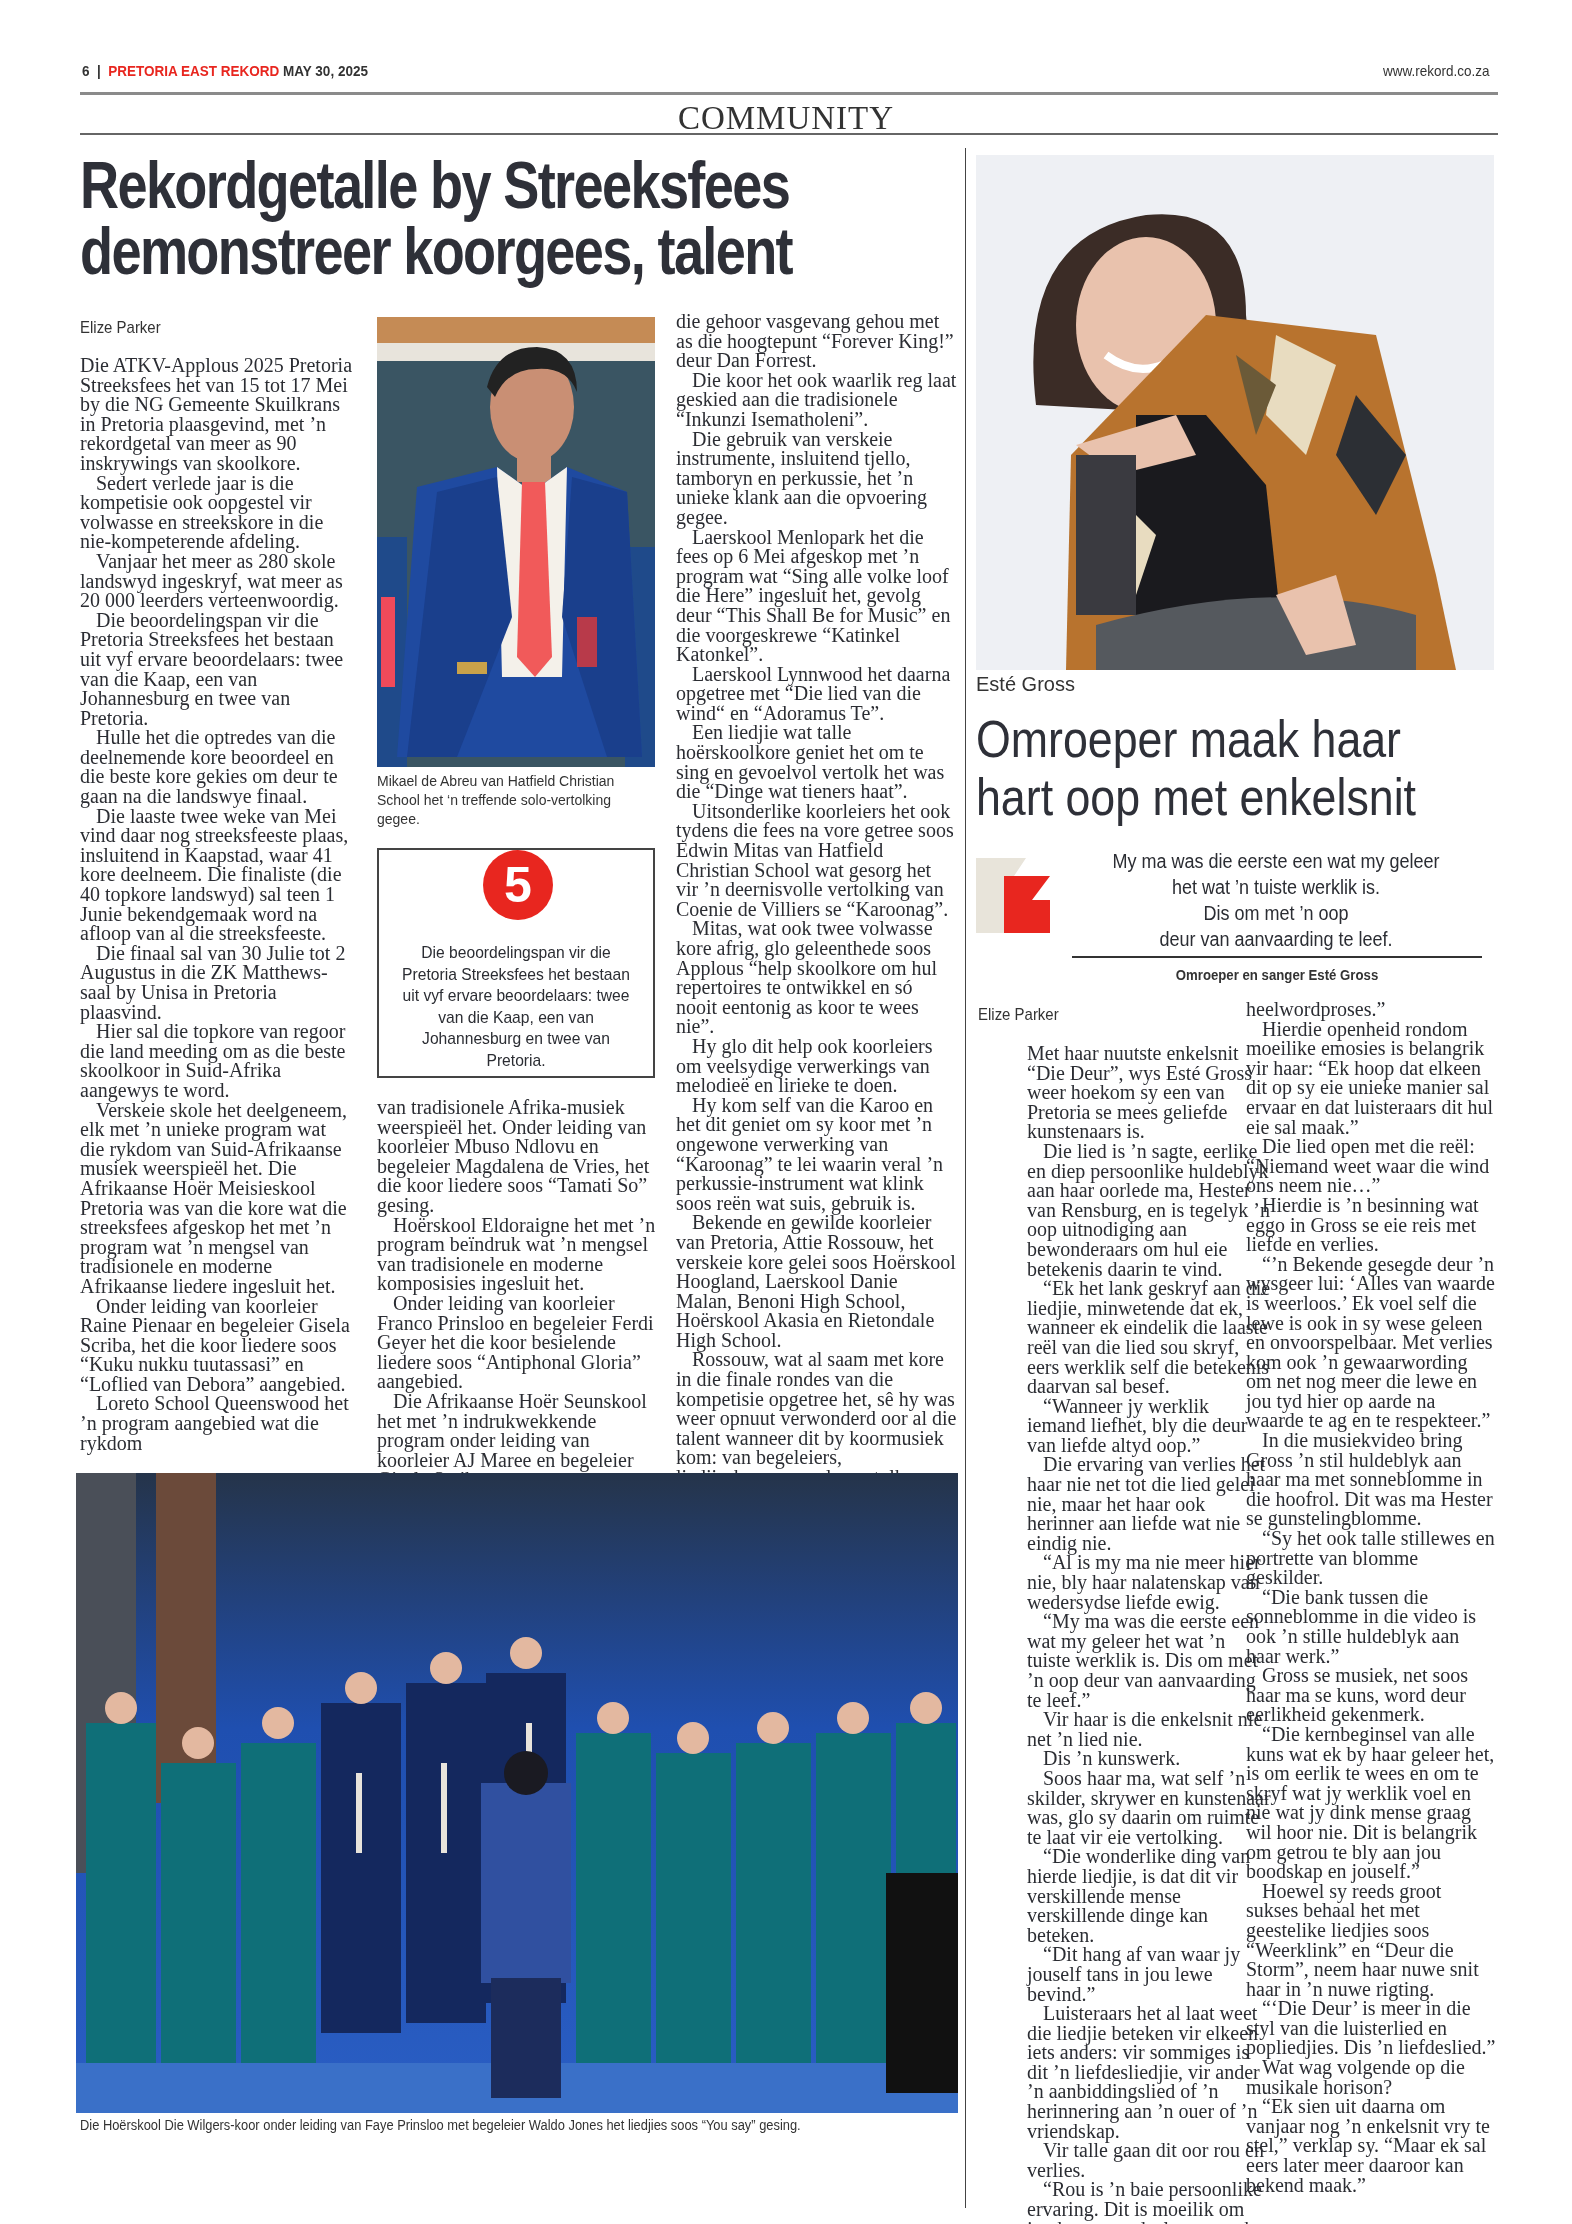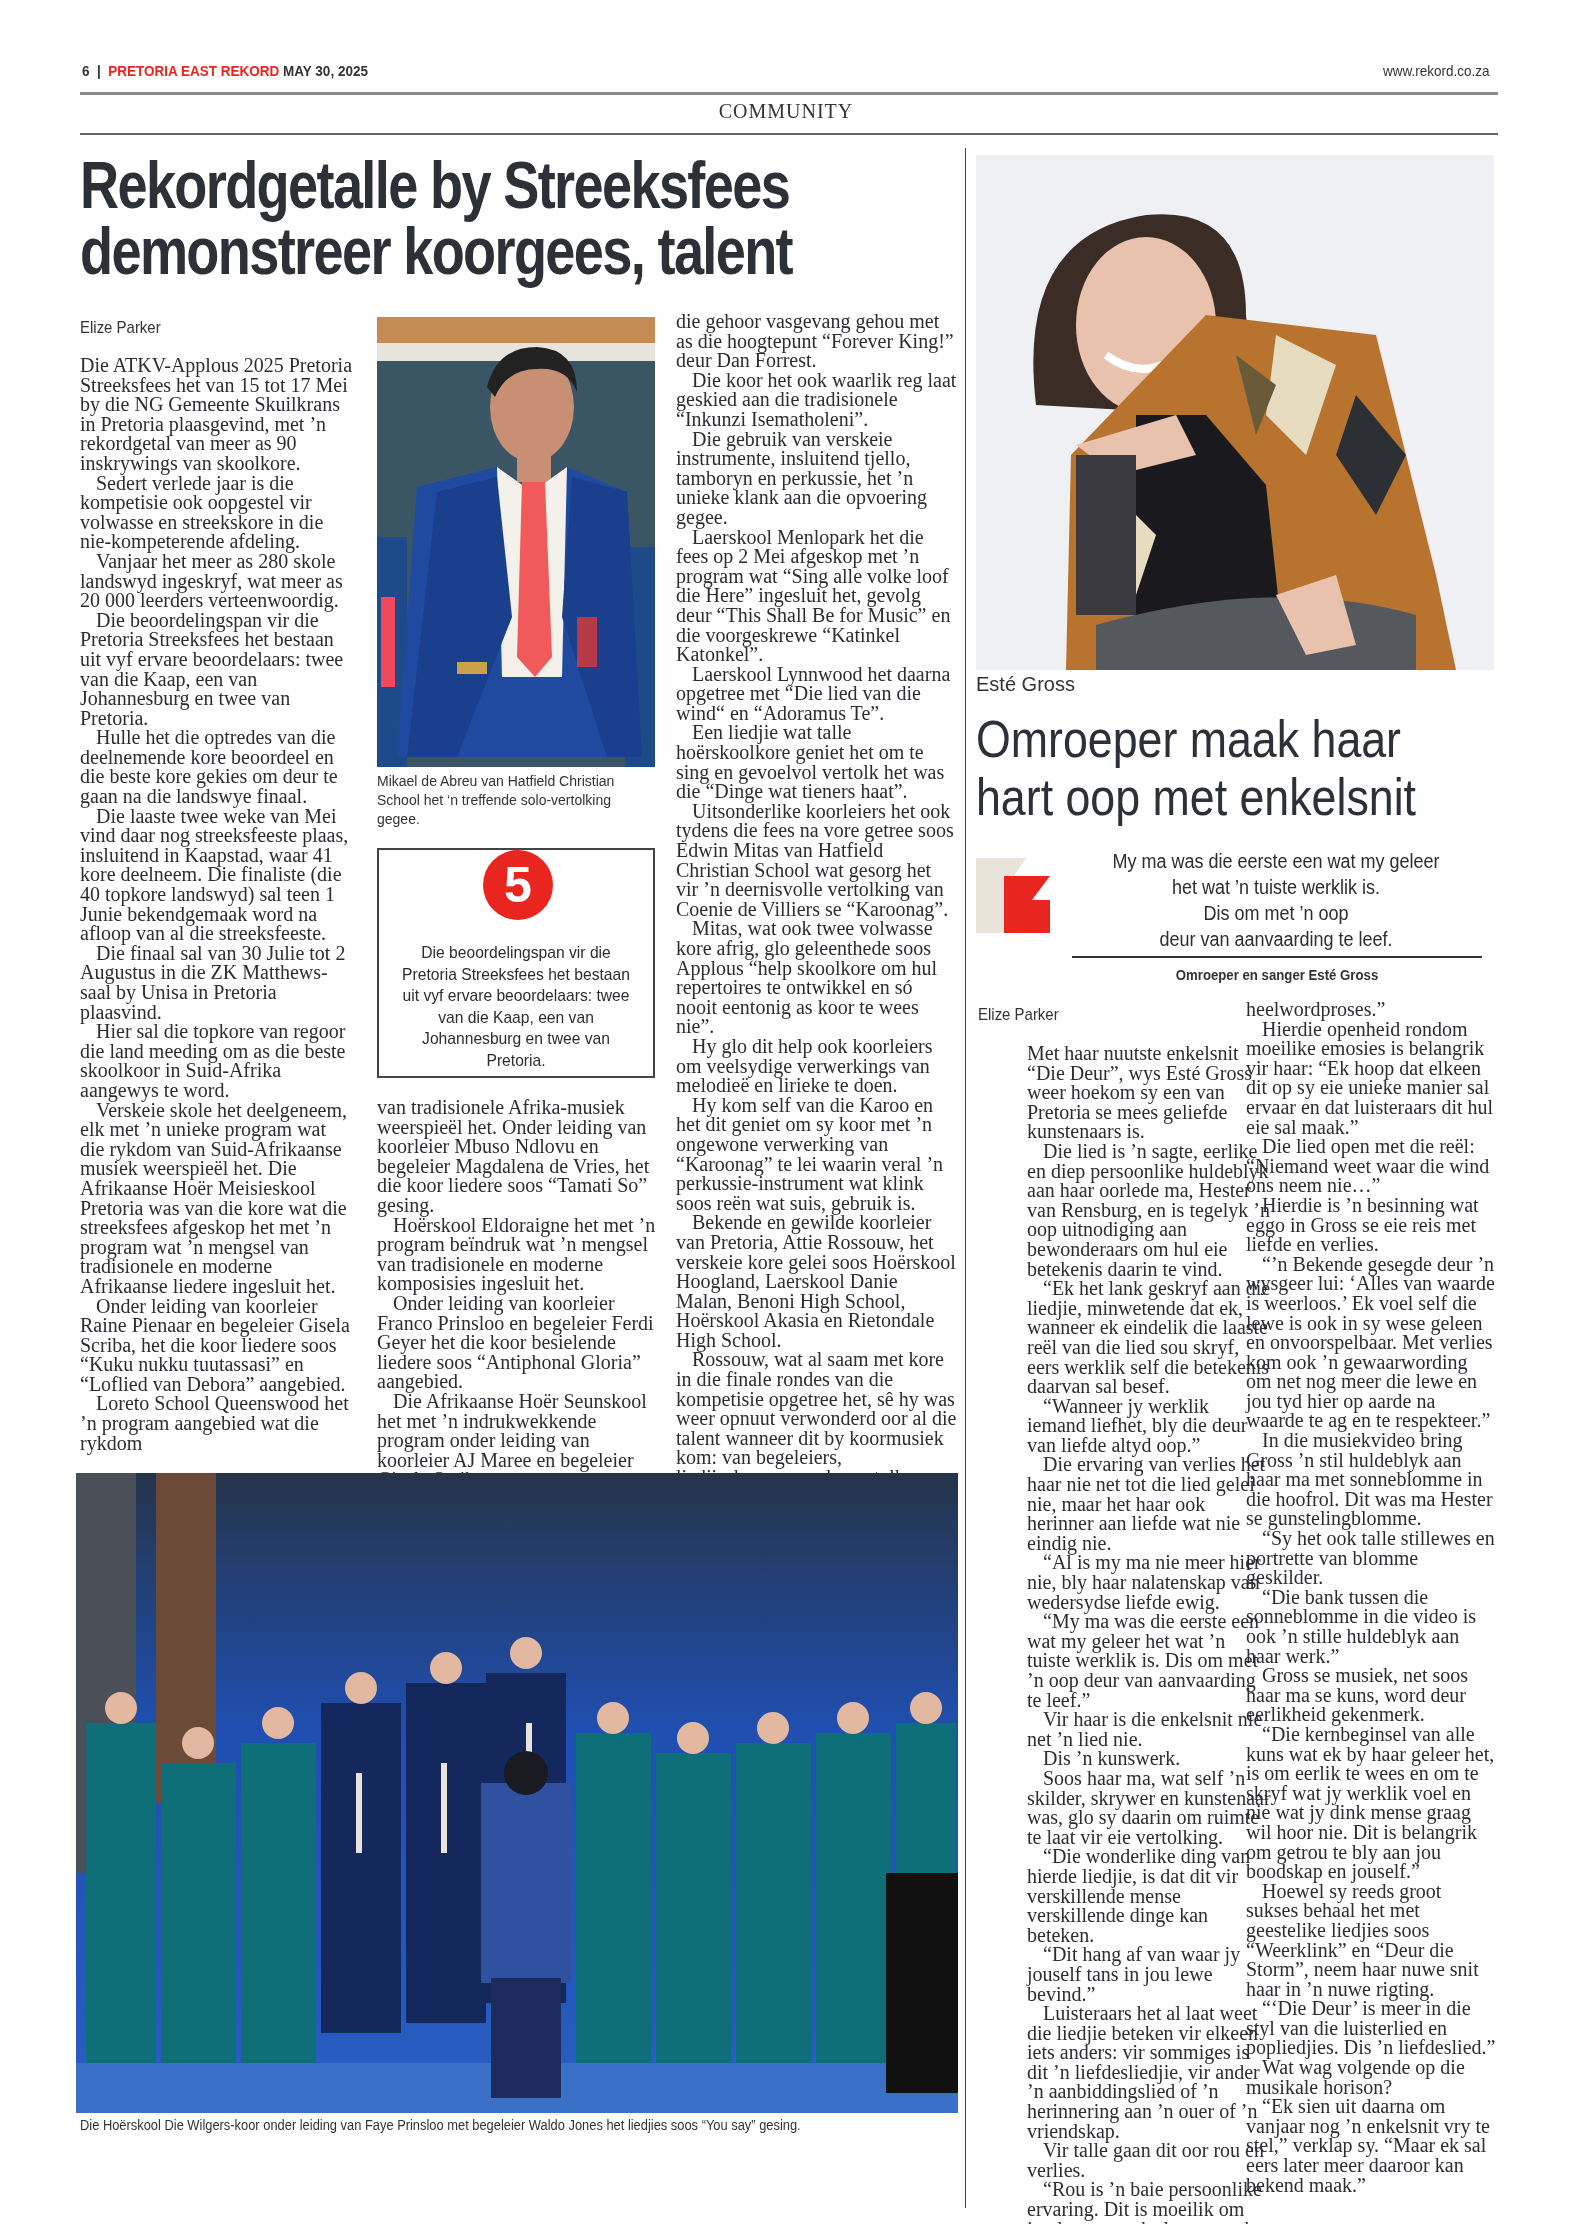--- a/index.html
+++ b/index.html
@@ -6,21 +6,21 @@
   html, body { width: 1572px; height: 2224px; background: #ffffff; overflow: hidden; }
   body { position: relative; font-family: "Liberation Serif", serif; color: #2b2d33; }
 
   .folio { position: absolute; left: 82px; top: 62px; width: 1414px; height: 22px;
            font-family: "Liberation Sans", sans-serif; font-size: 15px; font-weight: bold;
            transform: scaleX(0.9); transform-origin: left top; color: #333; }
   .folio .red { color: #e8261f; }
   .folio .url { position: absolute; right: -150px; top: 0; font-weight: normal; color: #333; }
   .rule-top { position: absolute; left: 80px; top: 92px; width: 1418px; height: 3px; background: #8a8a8a; }
   .section { position: absolute; left: 0; top: 100px; width: 1572px; text-align: center;
-             font-family: "Liberation Serif", serif; font-size: 20px; letter-spacing: 1px; color: #333; }
+             font-family: "Liberation Serif", serif; font-size: 33px; letter-spacing: 1px; color: #333; }
   .rule-sec { position: absolute; left: 80px; top: 133px; width: 1418px; height: 2px; background: #666; }
   .vrule { position: absolute; left: 965px; top: 148px; width: 1px; height: 2060px; background: #444; }
 
   .headline { position: absolute; left: 80px; top: 152px; width: 860px;
               font-family: "Liberation Sans", sans-serif; font-weight: bold; font-size: 66px;
               line-height: 66px; letter-spacing: -2px; color: #2e3038;
               transform: scaleX(0.82); transform-origin: left top; width: 1050px; }
   .byline { position: absolute; font-family: "Liberation Sans", sans-serif; font-size: 17px; color: #333;
             transform: scaleX(0.88); transform-origin: left top; }
 
@@ -118,21 +118,21 @@
   <p class="first">van tradisionele Afrika-musiek weerspieël het. Onder leiding van koorleier Mbuso Ndlovu en begeleier Magdalena de Vries, het die koor liedere soos “Tamati So” gesing.</p>
   <p>Hoërskool Eldoraigne het met ’n program beïndruk wat ’n mengsel van tradisionele en moderne komposisies ingesluit het.</p>
   <p>Onder leiding van koorleier Franco Prinsloo en begeleier Ferdi Geyer het die koor besielende liedere soos “Antiphonal Gloria” aangebied.</p>
   <p>Die Afrikaanse Hoër Seunskool het met ’n indrukwekkende program onder leiding van koorleier AJ Maree en begeleier Gisela Scriba,</p>
 </div>
 
 <div class="col" style="left:676px; top:312px; width:282px;">
   <p class="first">die gehoor vasgevang gehou met as die hoogtepunt “Forever King!” deur Dan Forrest.</p>
   <p>Die koor het ook waarlik reg laat geskied aan die tradisionele “Inkunzi Isematholeni”.</p>
   <p>Die gebruik van verskeie instrumente, insluitend tjello, tamboryn en perkussie, het ’n unieke klank aan die opvoering gegee.</p>
-  <p>Laerskool Menlopark het die fees op 2 Mei afgeskop met ’n program wat “Sing alle volke loof die Here” ingesluit het, gevolg deur “This Shall Be for Music” en die voorgeskrewe “Katinkel Katonkel”.</p>
+  <p>Laerskool Menlopark het die fees op 6 Mei afgeskop met ’n program wat “Sing alle volke loof die Here” ingesluit het, gevolg deur “This Shall Be for Music” en die voorgeskrewe “Katinkel Katonkel”.</p>
   <p>Laerskool Lynnwood het daarna opgetree met “Die lied van die wind“ en “Adoramus Te”.</p>
   <p>Een liedjie wat talle hoërskoolkore geniet het om te sing en gevoelvol vertolk het was die “Dinge wat tieners haat”.</p>
   <p>Uitsonderlike koorleiers het ook tydens die fees na vore getree soos Edwin Mitas van Hatfield Christian School wat gesorg het vir ’n deernisvolle vertolking van Coenie de Villiers se “Karoonag”.</p>
   <p>Mitas, wat ook twee volwasse kore afrig, glo geleenthede soos Applous “help skoolkore om hul repertoires te ontwikkel en só nooit eentonig as koor te wees nie”.</p>
   <p>Hy glo dit help ook koorleiers om veelsydige verwerkings van melodieë en lirieke te doen.</p>
   <p>Hy kom self van die Karoo en het dit geniet om sy koor met ’n ongewone verwerking van “Karoonag” te lei waarin veral ’n perkussie-instrument wat klink soos reën wat suis, gebruik is.</p>
   <p>Bekende en gewilde koorleier van Pretoria, Attie Rossouw, het verskeie kore gelei soos Hoërskool Hoogland, Laerskool Danie Malan, Benoni High School, Hoërskool Akasia en Rietondale High School.</p>
   <p>Rossouw, wat al saam met kore in die finale rondes van die kompetisie opgetree het, sê hy was weer opnuut verwonderd oor al die talent wanneer dit by koormusiek kom: van begeleiers, liedjieskrywers, solo-vertolkers, musikante tot koorlede.</p>
   <p>“Musiek is die wenner in hierdie kompetisie en elke deelnemer ook.”</p>
 </div>

